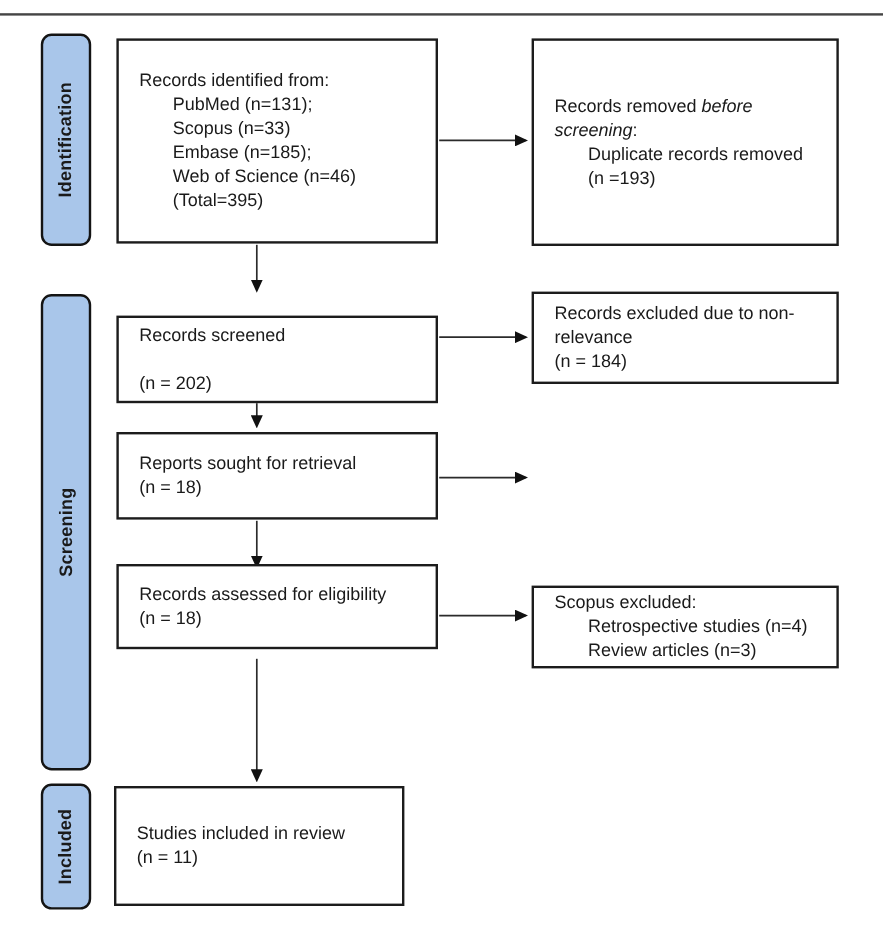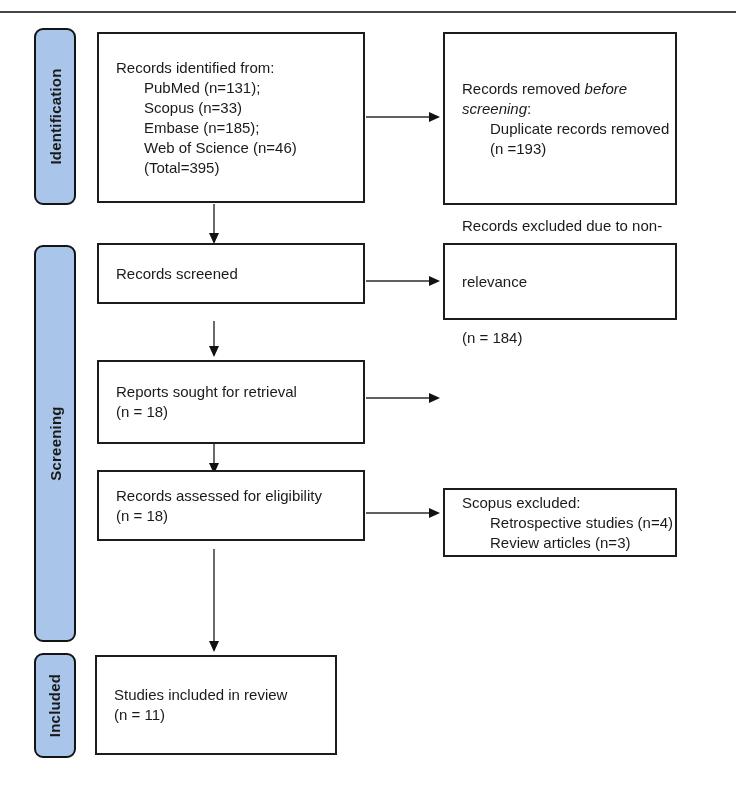--- a/index.html
+++ b/index.html
@@ -39,26 +39,26 @@
   }
   .flowbox{
     position:absolute;
     background:#ffffff;
     border:2px solid var(--box-border);
     display:flex;flex-direction:column;justify-content:center;
     padding:6px 6px 6px 17px;
     font-size:15px;line-height:20px;
   }
   .col-left{left:97px;width:268px;}
-  .col-right{left:443px;width:234px;}
+  .col-right{left:443px;width:256px;}
   #box-identified{top:32px;height:171px;}
   #box-removed{top:32px;height:173px;}
-  #box-screened{top:243px;height:61px;gap:20px;}
-  #box-excluded-nonrel{top:243px;height:77px;gap:36px;}
-  #box-sought{top:360px;height:84px;}
+  #box-screened{top:263px;height:73px;gap:20px;}
+  #box-excluded-nonrel{top:243px;height:77px;}
+  #box-sought{top:360px;height:73px;}
   #box-notretrieved{top:360px;height:70px;}
   #box-assessed{top:470px;height:71px;}
   #box-excluded-elig{top:488px;height:69px;}
   #box-included{top:655px;height:100px;left:95px;width:242px;}
   #stage-identification{top:28px;height:177px;}
   #stage-screening{top:245px;height:397px;}
   #stage-included{top:653px;height:105px;}
   .line{white-space:nowrap;}
   .line.indent{padding-left:28px;}
   .it{font-style:italic;}
@@ -107,20 +107,21 @@
       <div class="line indent"><span>(Total=395)</span></div>
     </div>
   <div class="flowbox col-right" id="box-removed">
       <div class="line"><span>Records removed </span><span class="it">before</span></div>
       <div class="line"><span class="it">screening</span><span>:</span></div>
       <div class="line indent"><span>Duplicate records removed</span></div>
       <div class="line indent"><span>(n =193)</span></div>
     </div>
   <div class="flowbox col-left" id="box-screened">
       <div class="line"><span>Records screened</span></div>
+      <div class="line"><span>(n = 202)</span></div>
     </div>
   <div class="flowbox col-right" id="box-excluded-nonrel">
       <div class="line"><span>Records excluded due to non-</span></div>
       <div class="line"><span>relevance</span></div>
       <div class="line"><span>(n = 184)</span></div>
     </div>
   <div class="flowbox col-left" id="box-sought">
       <div class="line"><span>Reports sought for retrieval</span></div>
       <div class="line"><span>(n = 18)</span></div>
     </div>

